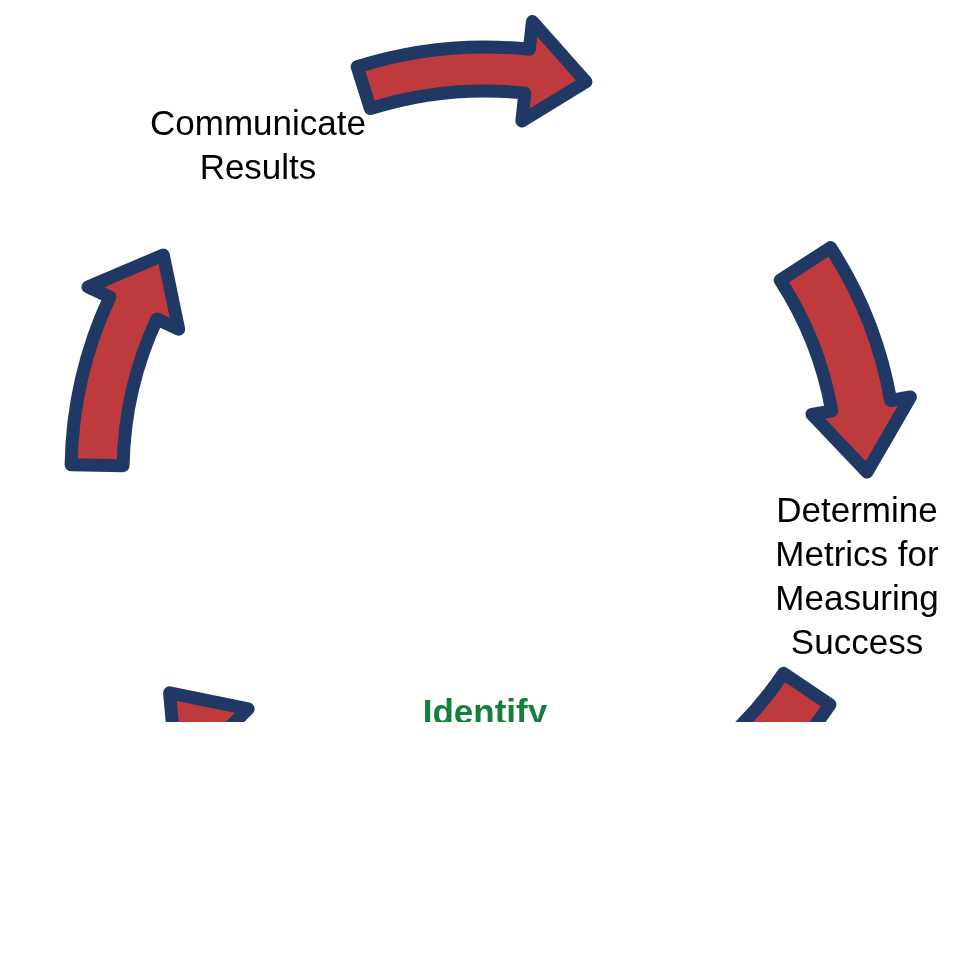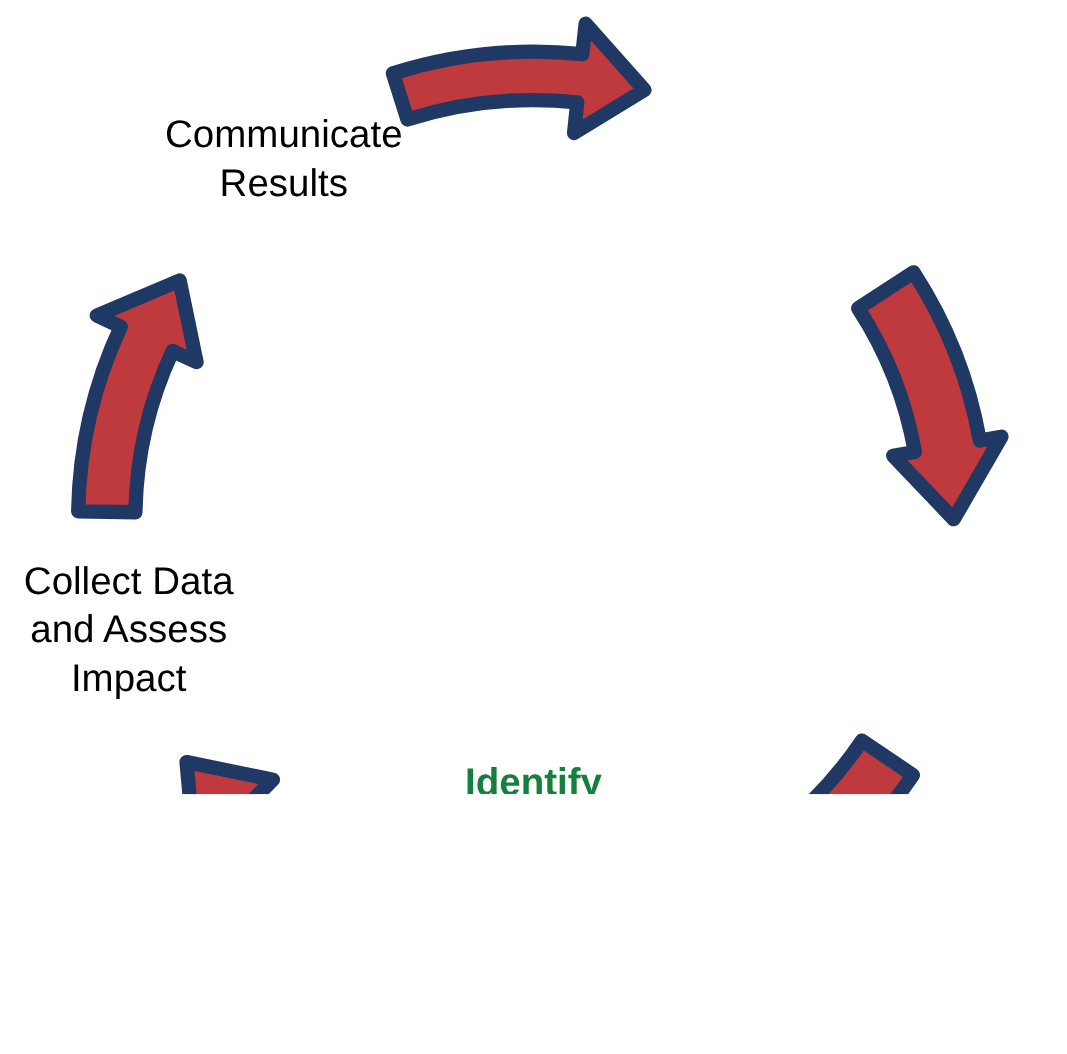--- a/index.html
+++ b/index.html
@@ -49,24 +49,25 @@
     <path class="arrow" d="M 830.5 247.6 A 412 412 0 0 1 890.7 400.5 L 910.4 397.0 L 867.0 472.0 L 812.0 414.3 L 831.7 410.9 A 352 352 0 0 0 780.2 280.3 Z" fill="#bf3a3d" stroke="#1f3864"></path>
     <path class="arrow" d="M 829.9 704.6 A 416 416 0 0 1 673.9 842.7 L 683.8 862.3 L 601.7 842.0 L 638.4 773.2 L 648.4 792.8 A 360 360 0 0 0 783.5 673.3 Z" fill="#bf3a3d" stroke="#1f3864"></path>
     <path class="arrow" d="M 371.4 868.0 A 412 412 0 0 1 193.7 763.3 L 177.4 779.6 L 169.6 692.8 L 248.1 708.9 L 231.9 725.1 A 358 358 0 0 0 386.3 816.1 Z" fill="#bf3a3d" stroke="#1f3864"></path>
     <path class="arrow" d="M 71.1 464.8 A 414 414 0 0 1 109.8 297.0 L 88.0 286.9 L 163.3 255.0 L 178.7 329.2 L 156.9 319.0 A 362 362 0 0 0 123.1 465.7 Z" fill="#bf3a3d" stroke="#1f3864"></path>
   </svg>
 
   <div class="node-label" style="left: 258px; top: 145px; color: rgb(0, 0, 0);">Communicate
 Results</div>
 
 
+  <div class="node-label" style="left: 857px; top: 576px; color: rgb(0, 0, 0);">Determine
+Metrics for
+Measuring
+Success</div>
 
   <div class="node-label" style="left: 485px; top: 800px; color: #15803d; font-weight: bold;">Identify
 Division for
 Pilot /
 Organization-
 wide Roll-out</div>
 
-  <div class="node-label" style="left: 117px; top: 573px; color: rgb(0, 0, 0);">Collect Data
-and Assess
-Impact</div>
 
 </div>
 
 </body></html>

